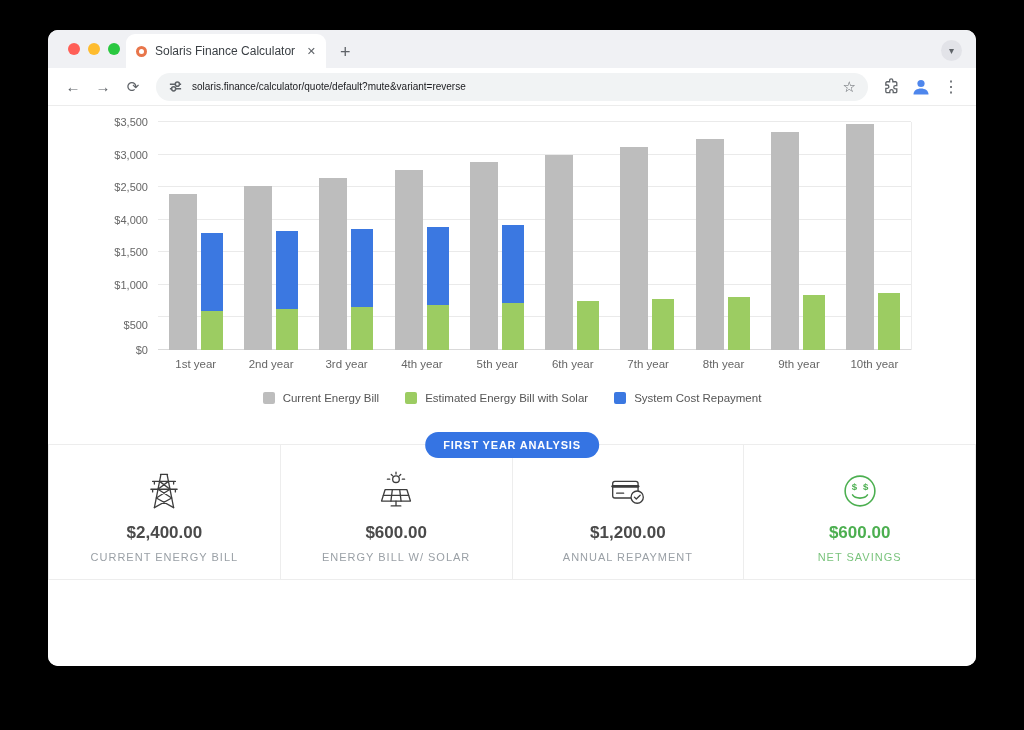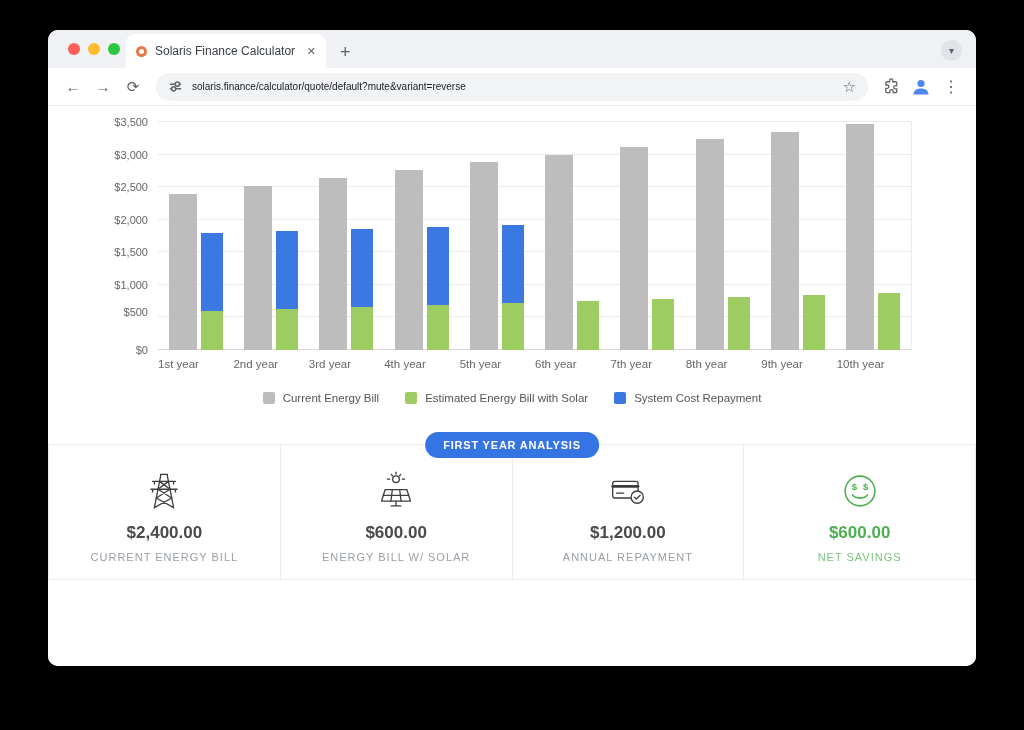--- a/index.html
+++ b/index.html
@@ -46,21 +46,21 @@
   .y-axis { position:relative; height:228px; }
   .ytick { position:absolute; right:10px; transform:translateY(50%); font-size:11px; color:#666; }
   .plot { position:relative; height:228px; border-right:1px solid #ececec; }
   .gridline { position:absolute; left:0; right:0; height:1px; background:#eaeaea; }
   .gridline.axis { background:#d9d9d9; }
   .bar-groups { position:absolute; left:0; right:0; top:0; bottom:0; display:flex; }
   .bar-group { flex:1; display:flex; align-items:flex-end; justify-content:center; gap:4px; }
   .bar-gray { width:28px; }
   .bar-stack { width:22px; display:flex; flex-direction:column; justify-content:flex-end; }
   .x-axis { grid-column:2; display:flex; margin-top:8px; }
-  .xtick { flex:1; text-align:left; font-size:11.5px; color:#666; }
+  .xtick { flex:1; text-align:center; font-size:11.5px; color:#666; }
   .legend { display:flex; justify-content:center; gap:26px; margin-top:22px; }
   .legend-item { display:flex; align-items:center; gap:8px; font-size:11.5px; color:#555; }
   .legend-swatch { width:12px; height:12px; border-radius:2px; display:inline-block; }
   
   .analysis { position:relative; width:928px; margin:40px auto 0; border:1px solid #ededed; display:flex; }
   .badge { position:absolute; top:-13px; left:50%; transform:translateX(-50%); background:#3574e3; color:#fff;
            font-size:11px; font-weight:700; letter-spacing:.8px; padding:7px 18px; border-radius:14px;
            white-space:nowrap; }
   .card { flex:1; border-right:1px solid #ededed; text-align:center; padding:24px 0 16px; }
   .card:last-child { border-right:none; }
@@ -114,24 +114,24 @@
     </span>
     <span class="navbtn kebab">⋮</span>
   </div>
 
   <div class="page">
 
 
     <div class="chart-grid">
       <div class="y-axis">
           <div class="ytick" style="bottom: 0px;">$0</div>
-          <div class="ytick" style="bottom: 38px; padding-left: 16px;">$500</div>
+          <div class="ytick" style="bottom: 25px; padding-left: 16px;">$500</div>
           <div class="ytick" style="bottom: 65.1429px;">$1,000</div>
           <div class="ytick" style="bottom: 97.7143px;">$1,500</div>
-          <div class="ytick" style="bottom: 130.286px;">$2,000</div>
+          <div class="ytick" style="bottom: 130.286px;">$4,000</div>
           <div class="ytick" style="bottom: 162.857px;">$2,500</div>
           <div class="ytick" style="bottom: 195.429px;">$3,000</div>
           <div class="ytick" style="bottom: 228px;">$3,500</div>
         </div>
       <div class="plot">
           <div class="gridline axis" style="bottom: 0px;"></div>
           <div class="gridline" style="bottom: 32.5714px;"></div>
           <div class="gridline" style="bottom: 65.1429px;"></div>
           <div class="gridline" style="bottom: 97.7143px;"></div>
           <div class="gridline" style="bottom: 130.286px;"></div>

